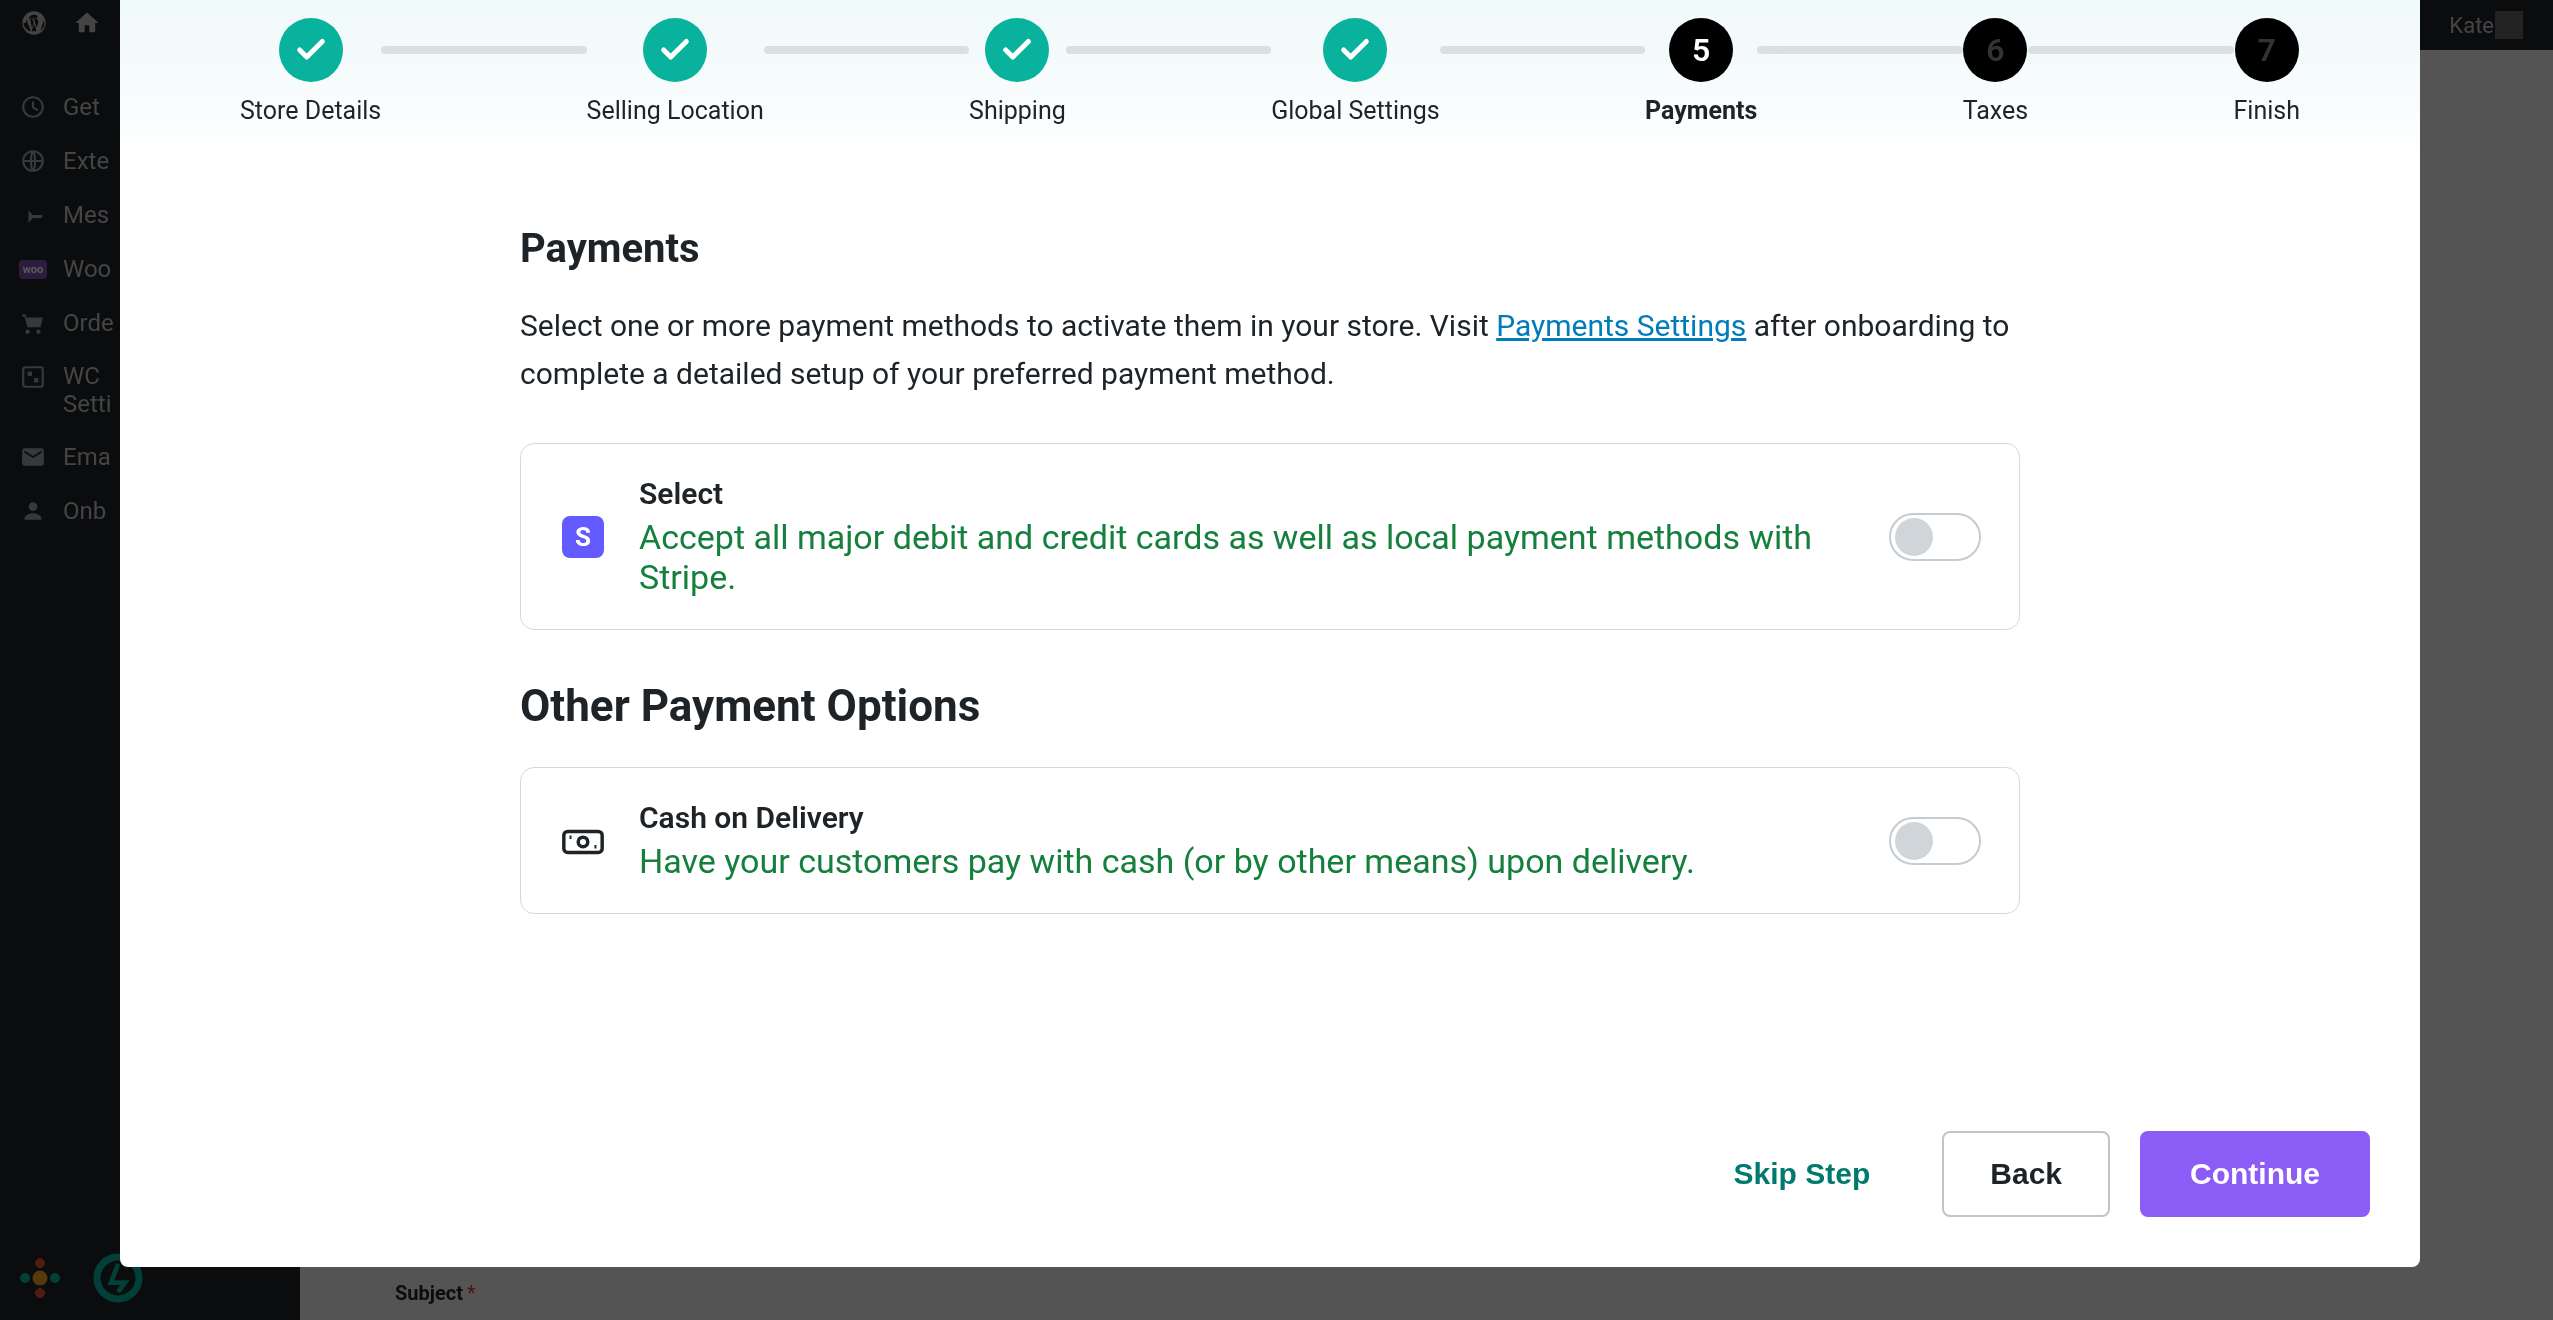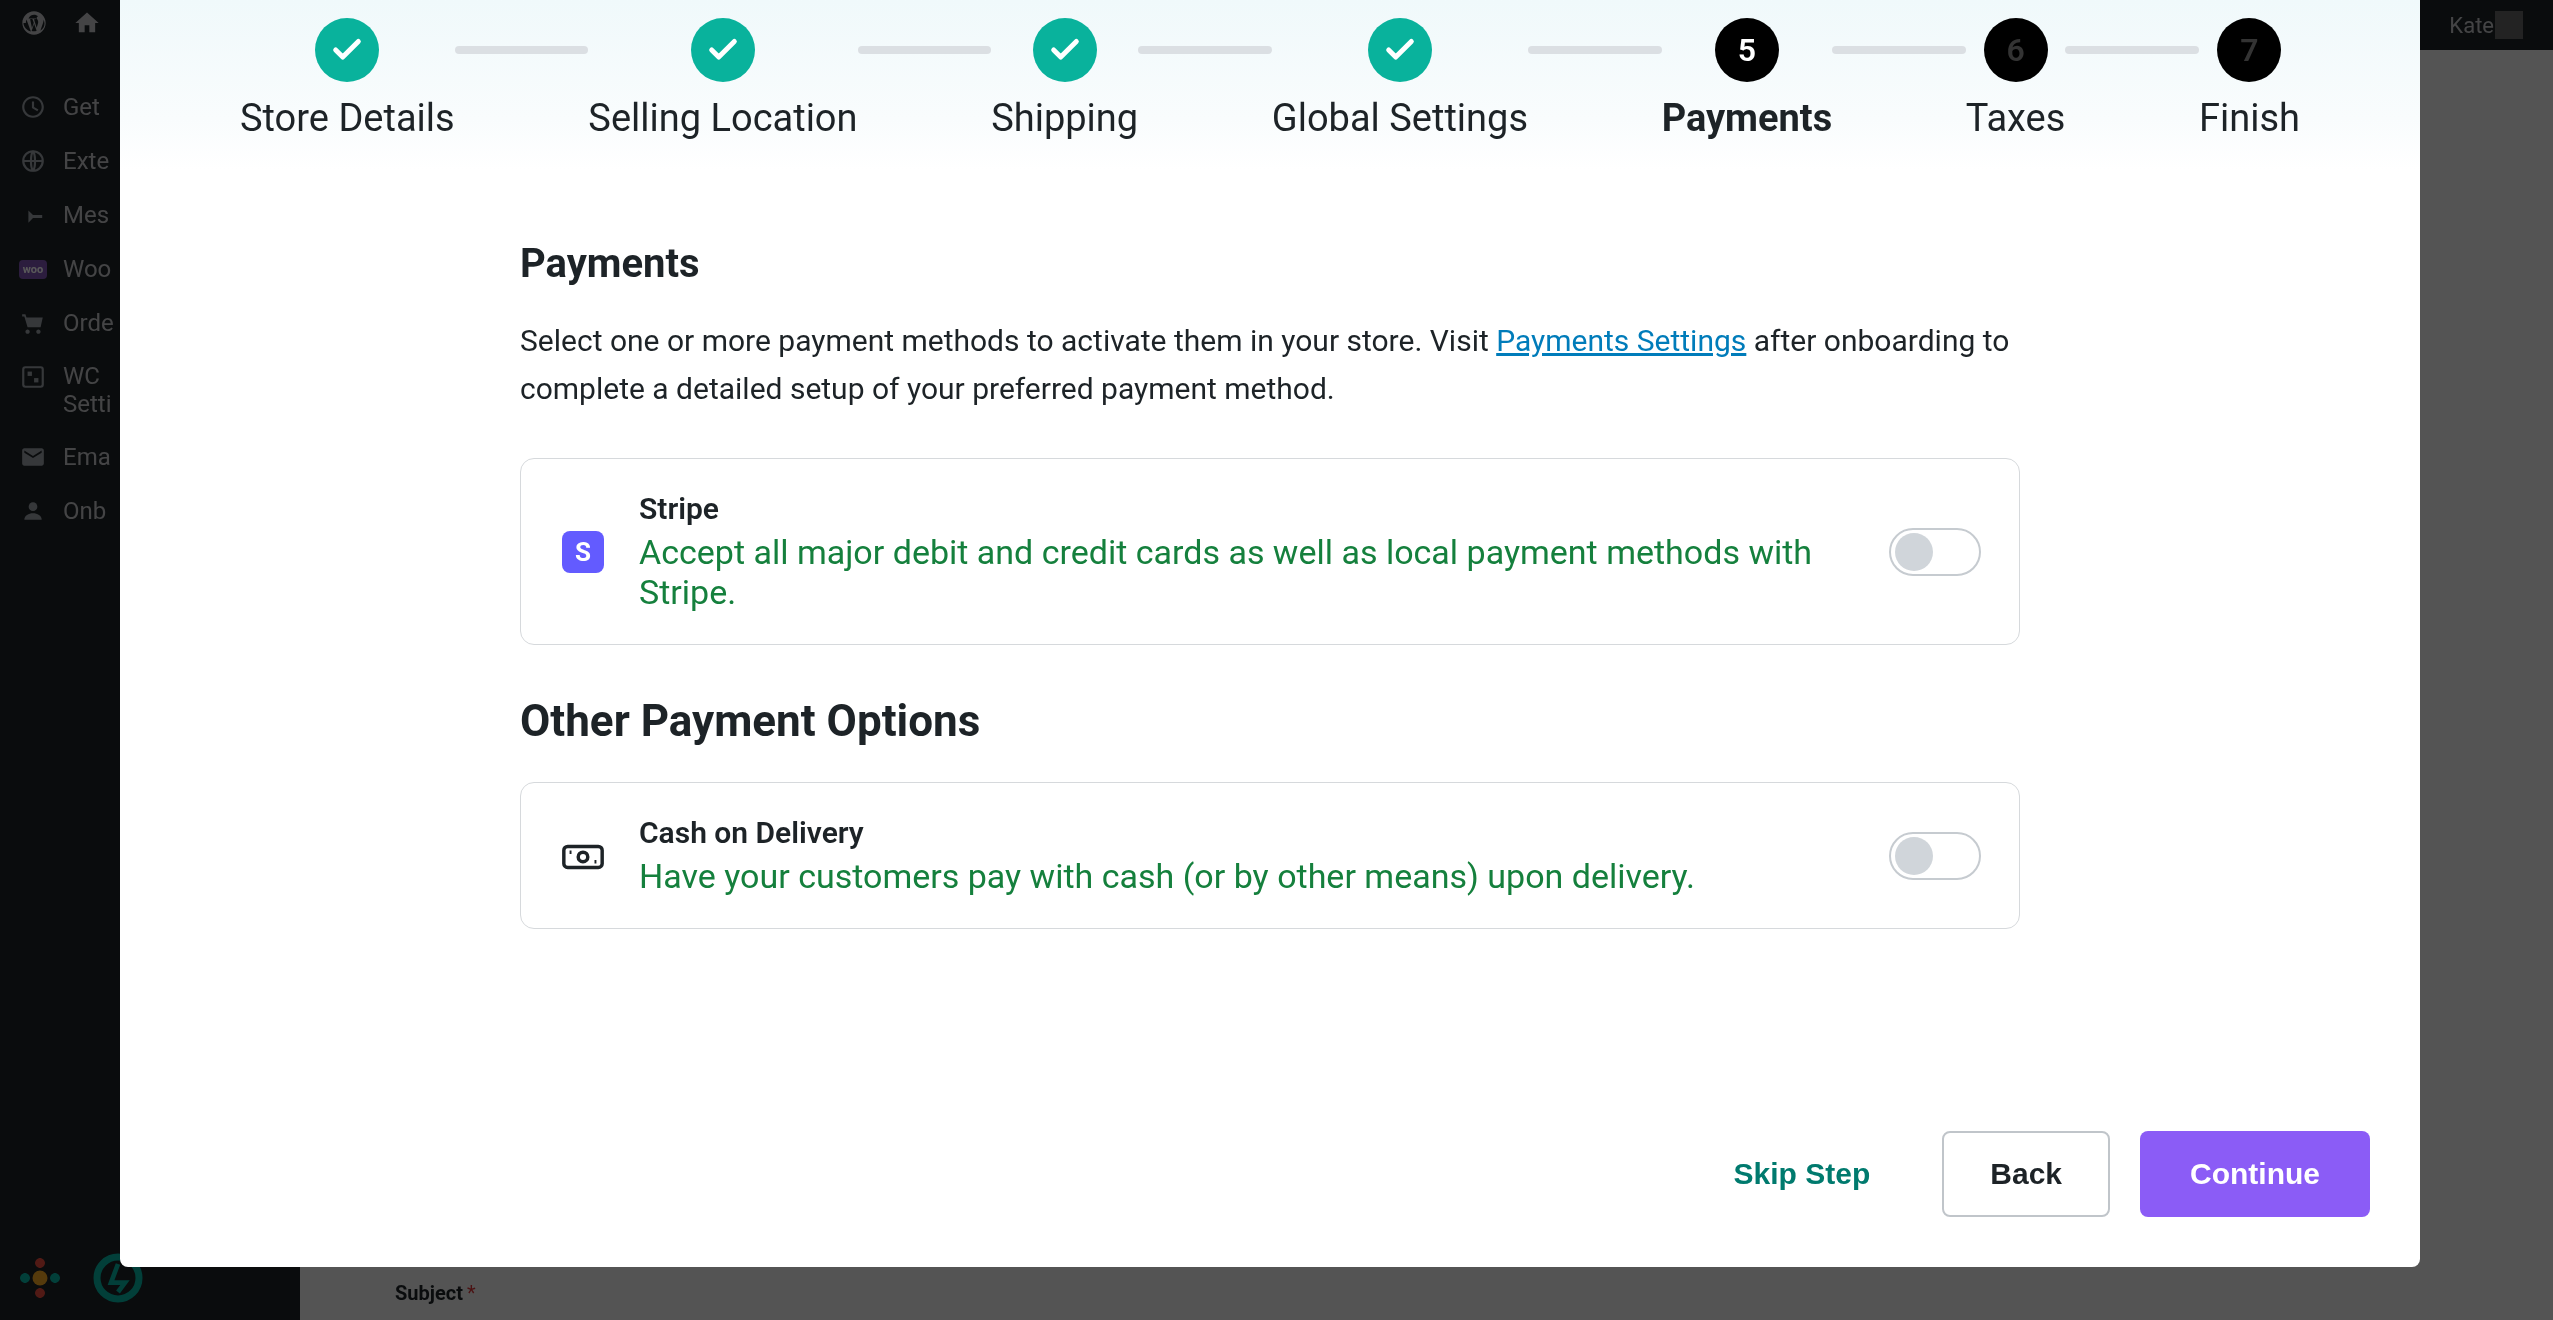--- a/index.html
+++ b/index.html
@@ -162,21 +162,21 @@
       background: #09b29c;
     }
     .step-circle.active {
       background: #000;
     }
     .step-circle.pending {
       background: #000;
       color: #333;
     }
     .step-label {
-      font-size: 38px;
+      font-size: 25px;
       color: #1d2327;
       white-space: nowrap;
     }
     .step.current .step-label {
       font-weight: 700;
     }
     .step-line {
       flex: 1;
       height: 8px;
       background: #dbdfe3;
@@ -499,21 +499,21 @@
 
     <p class="section-desc">
       <span>Select one or more payment methods to activate them in your store. Visit </span><a href="#">Payments Settings</a><span> after onboarding to complete a detailed setup of your preferred payment method.</span>
     </p>
 
     <div class="payment-card">
       <div class="payment-icon">
         <div class="stripe-icon">S</div>
       </div>
       <div class="payment-info">
-        <div class="payment-name">Stripe</div>
+        <div class="payment-name">Select</div>
         <div class="payment-desc">Accept all major debit and credit cards as well as local payment methods with Stripe.</div>
       </div>
       <div class="toggle">
         <div class="toggle-knob"></div>
       </div>
     </div>
 
     <h2 class="section-subtitle">Other Payment Options</h2>
 
     <div class="payment-card">

